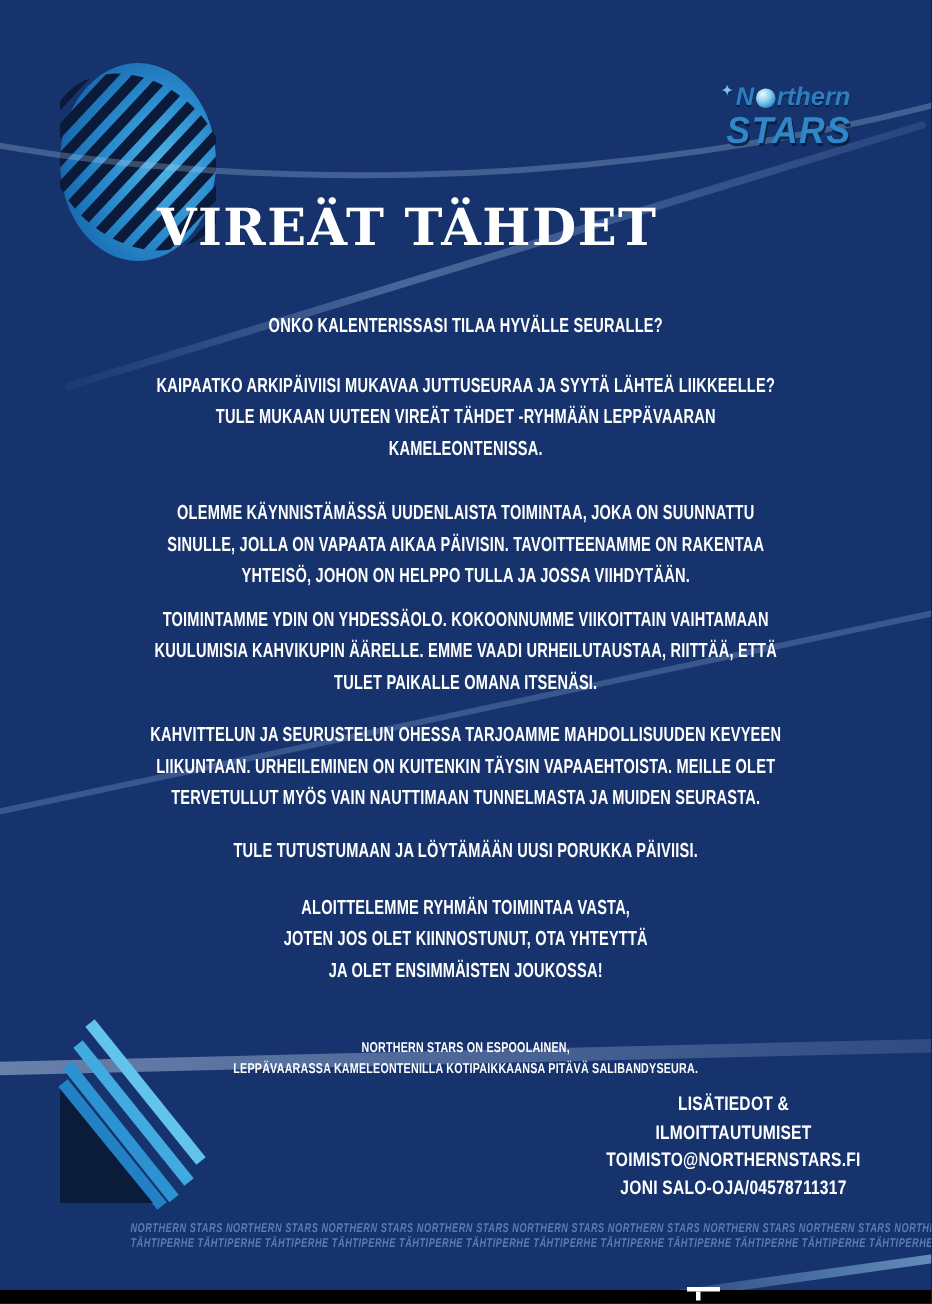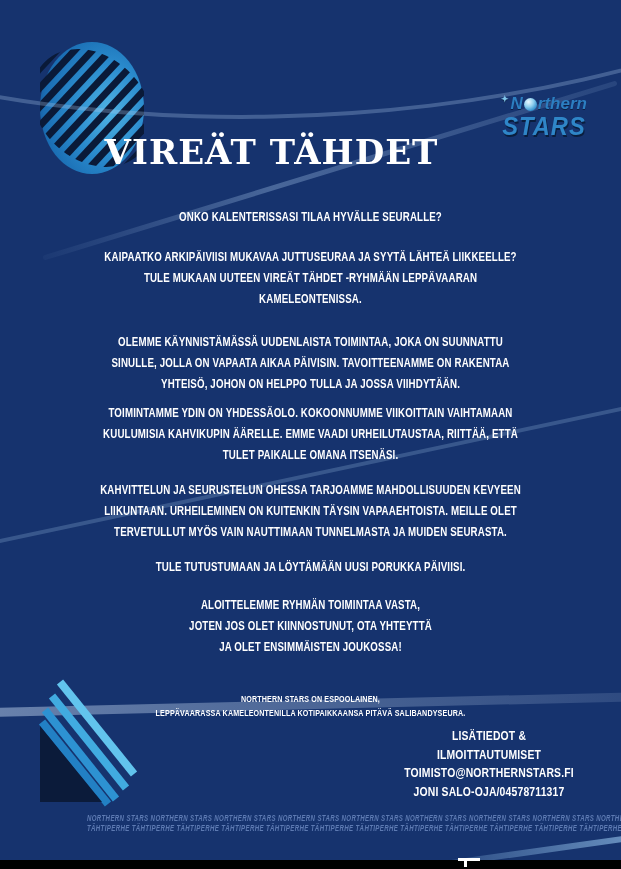--- a/index.html
+++ b/index.html
@@ -11,21 +11,21 @@
   
   .arc{position:absolute;pointer-events:none;}
   #arcA{width:1600px;height:800px;left:-480px;top:-692px;border:4px solid rgba(168,200,236,.30);border-radius:50%;transform:rotate(-4deg);}
   #arcE{width:600px;height:5px;left:30px;top:168px;background:linear-gradient(to right,rgba(160,195,232,.04),rgba(170,202,238,.34) 40%,rgba(170,202,238,.12));transform:rotate(-17deg);border-radius:3px;}
   #arcB{width:660px;height:4px;left:-15px;top:472px;background:rgba(160,195,232,.25);transform:rotate(-12deg);border-radius:2px;}
   #bandC{width:680px;height:9px;left:-20px;top:700px;background:linear-gradient(to right,rgba(198,218,242,.48),rgba(198,218,242,.12));transform:rotate(-1.4deg);}
   #arcD{width:250px;height:6px;left:398px;top:850px;background:linear-gradient(to right,rgba(140,190,235,.05),rgba(155,202,242,.65));transform:rotate(-8deg);border-radius:3px;}
   
   #globe{position:absolute;left:40px;top:42px;width:104px;height:132px;}
   
-  #nslogo{position:absolute;right:14px;top:56px;width:126px;text-align:center;line-height:1;margin-top:39px;}
+  #nslogo{position:absolute;right:14px;top:56px;width:126px;line-height:1;}
   .ns-top{font-style:italic;font-weight:bold;font-size:17px;color:#2c7ec1;text-shadow:0 1px 0 rgba(8,25,50,.7);}
   .ns-ball{display:inline-block;width:13px;height:13px;border-radius:50%;margin:0 1px;vertical-align:-2px;
     background:radial-gradient(circle at 35% 30%, #eaf8ff, #8ecfee 40%, #2f8ecd 75%, #1f6fae);}
   .ns-sparkle{color:#7fc4ea;font-size:9px;vertical-align:7px;margin-right:2px;font-style:normal;}
   .ns-bottom{font-style:italic;font-weight:900;font-size:25px;letter-spacing:1px;color:#2f86c8;
     text-shadow:1px 2px 0 rgba(8,25,50,.8);margin-top:2px;transform:scaleX(.95);transform-origin:50% 0;}
   
   #title{position:absolute;left:0;top:132px;width:543px;text-align:center;margin:0;
     font-family:"DejaVu Serif",serif;font-weight:bold;font-size:34px;letter-spacing:1px;color:#fff;}
   

